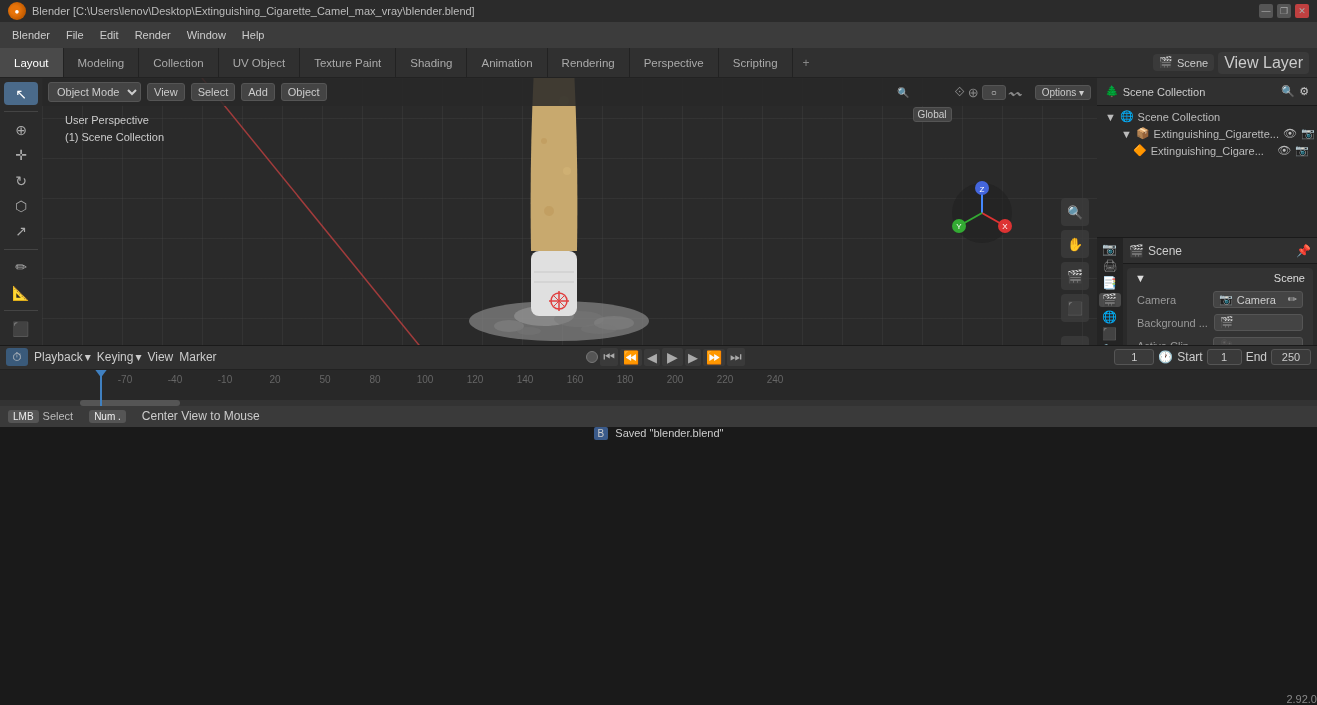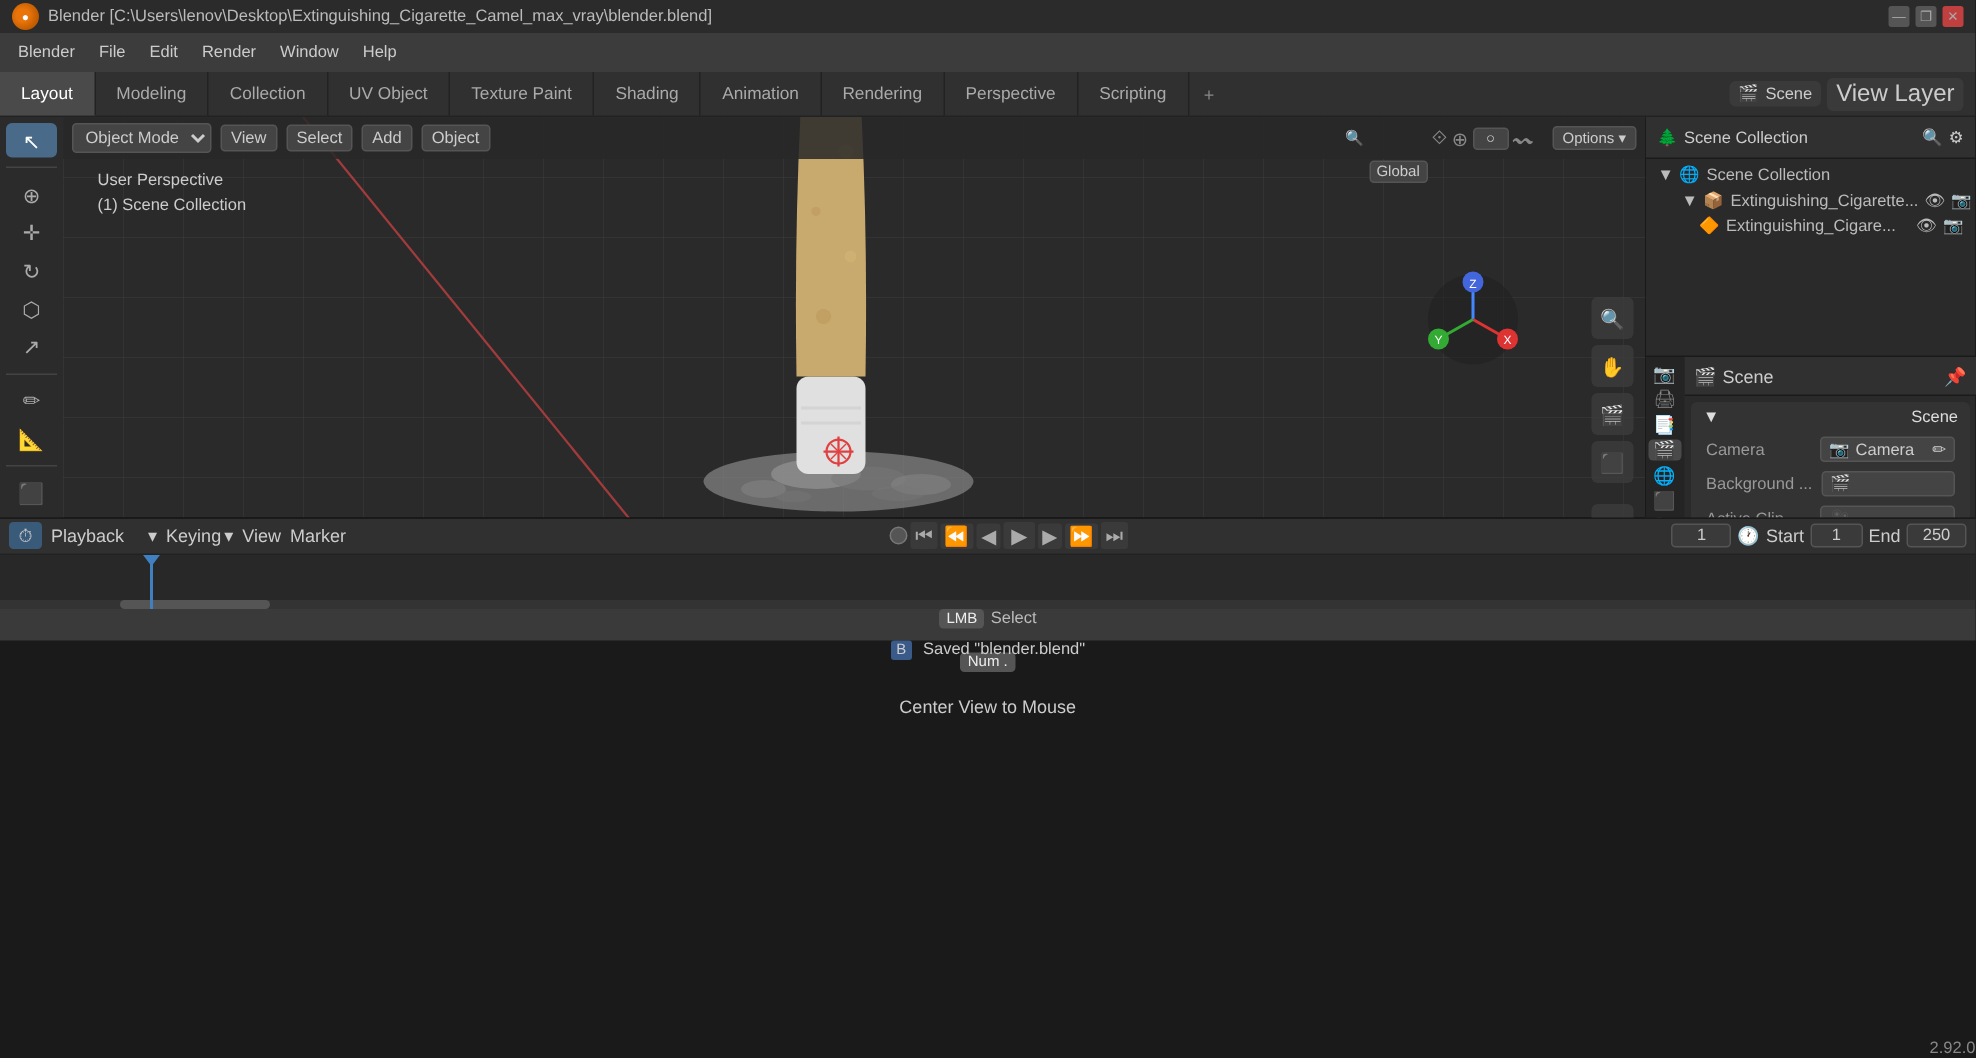--- a/index.html
+++ b/index.html
@@ -148,21 +148,21 @@
     .tool-separator {
       width: 80%;
       height: 1px;
       background: #444;
       margin: 4px 0;
     }
 
     
     .viewport {
       flex: 1;
-      background: #000000;
+      background: #4c1d95;
       position: relative;
       overflow: hidden;
     }
     .viewport-header {
       position: absolute;
       top: 0;
       left: 0;
       right: 0;
       height: 28px;
       background: rgba(40,40,40,0.85);
@@ -376,21 +376,20 @@
     
     .status-bar {
       height: 22px;
       background: #3a3a3a;
       display: flex;
       align-items: center;
       padding: 0 8px;
       gap: 16px;
       flex-shrink: 0;
       border-top: 1px solid #222;
-      flex-direction: column;
     }
     .status-item {
       display: flex;
       align-items: center;
       gap: 4px;
       font-size: 11px;
       color: #bbb;
     }
     .status-key {
       background: #555;
@@ -670,21 +669,21 @@
 
       </div>
     </div>
   </div>
 </div>
 
 <div class="timeline">
   <div class="timeline-header">
 
     <div style="width:22px;height:18px;background:#3a5a7a;border-radius:3px;display:flex;align-items:center;justify-content:center;">⏱</div>
-    <div style="display:flex;align-items:center;gap:16px;">
+    <div style="display:flex;align-items:center;gap:2px;">
       <span>Playback</span>
       <span>▾</span>
     </div>
     <div style="display:flex;align-items:center;gap:2px;">
       <span>Keying</span>
       <span>▾</span>
     </div>
     <div>View</div>
     <div>Marker</div>
 
@@ -711,20 +710,36 @@
       <span>End</span>
       <input type="text" value="250" style="width: 40px; background: rgb(58, 58, 58); border: 1px solid rgb(85, 85, 85); color: rgb(204, 204, 204); border-radius: 3px; padding: 1px 4px; font-size: 11px; text-align: center;">
     </div>
   </div>
 
   <div class="timeline-body">
 
     <div style="position:absolute;left:100px;top:0;bottom:0;width:2px;background:#4080c0;z-index:5;"></div>
     <div style="position:absolute;left:95px;top:0;width:12px;height:8px;background:#4080c0;clip-path:polygon(50% 100%, 0 0, 100% 0);"></div>
 
+    <div class="timeline-numbers">
+      <div class="timeline-num">-70</div>
+      <div class="timeline-num">-40</div>
+      <div class="timeline-num">-10</div>
+      <div class="timeline-num">20</div>
+      <div class="timeline-num">50</div>
+      <div class="timeline-num">80</div>
+      <div class="timeline-num">100</div>
+      <div class="timeline-num">120</div>
+      <div class="timeline-num">140</div>
+      <div class="timeline-num">160</div>
+      <div class="timeline-num">180</div>
+      <div class="timeline-num">200</div>
+      <div class="timeline-num">220</div>
+      <div class="timeline-num">240</div>
+    </div>
 
     <div style="position:absolute;bottom:0;left:0;right:0;height:6px;background:#333;">
       <div style="position:absolute;left:80px;width:100px;height:6px;background:#555;border-radius:3px;"></div>
     </div>
   </div>
 </div>
 
 <div class="status-bar">
   <div class="status-item">
     <span class="status-key">LMB</span>

